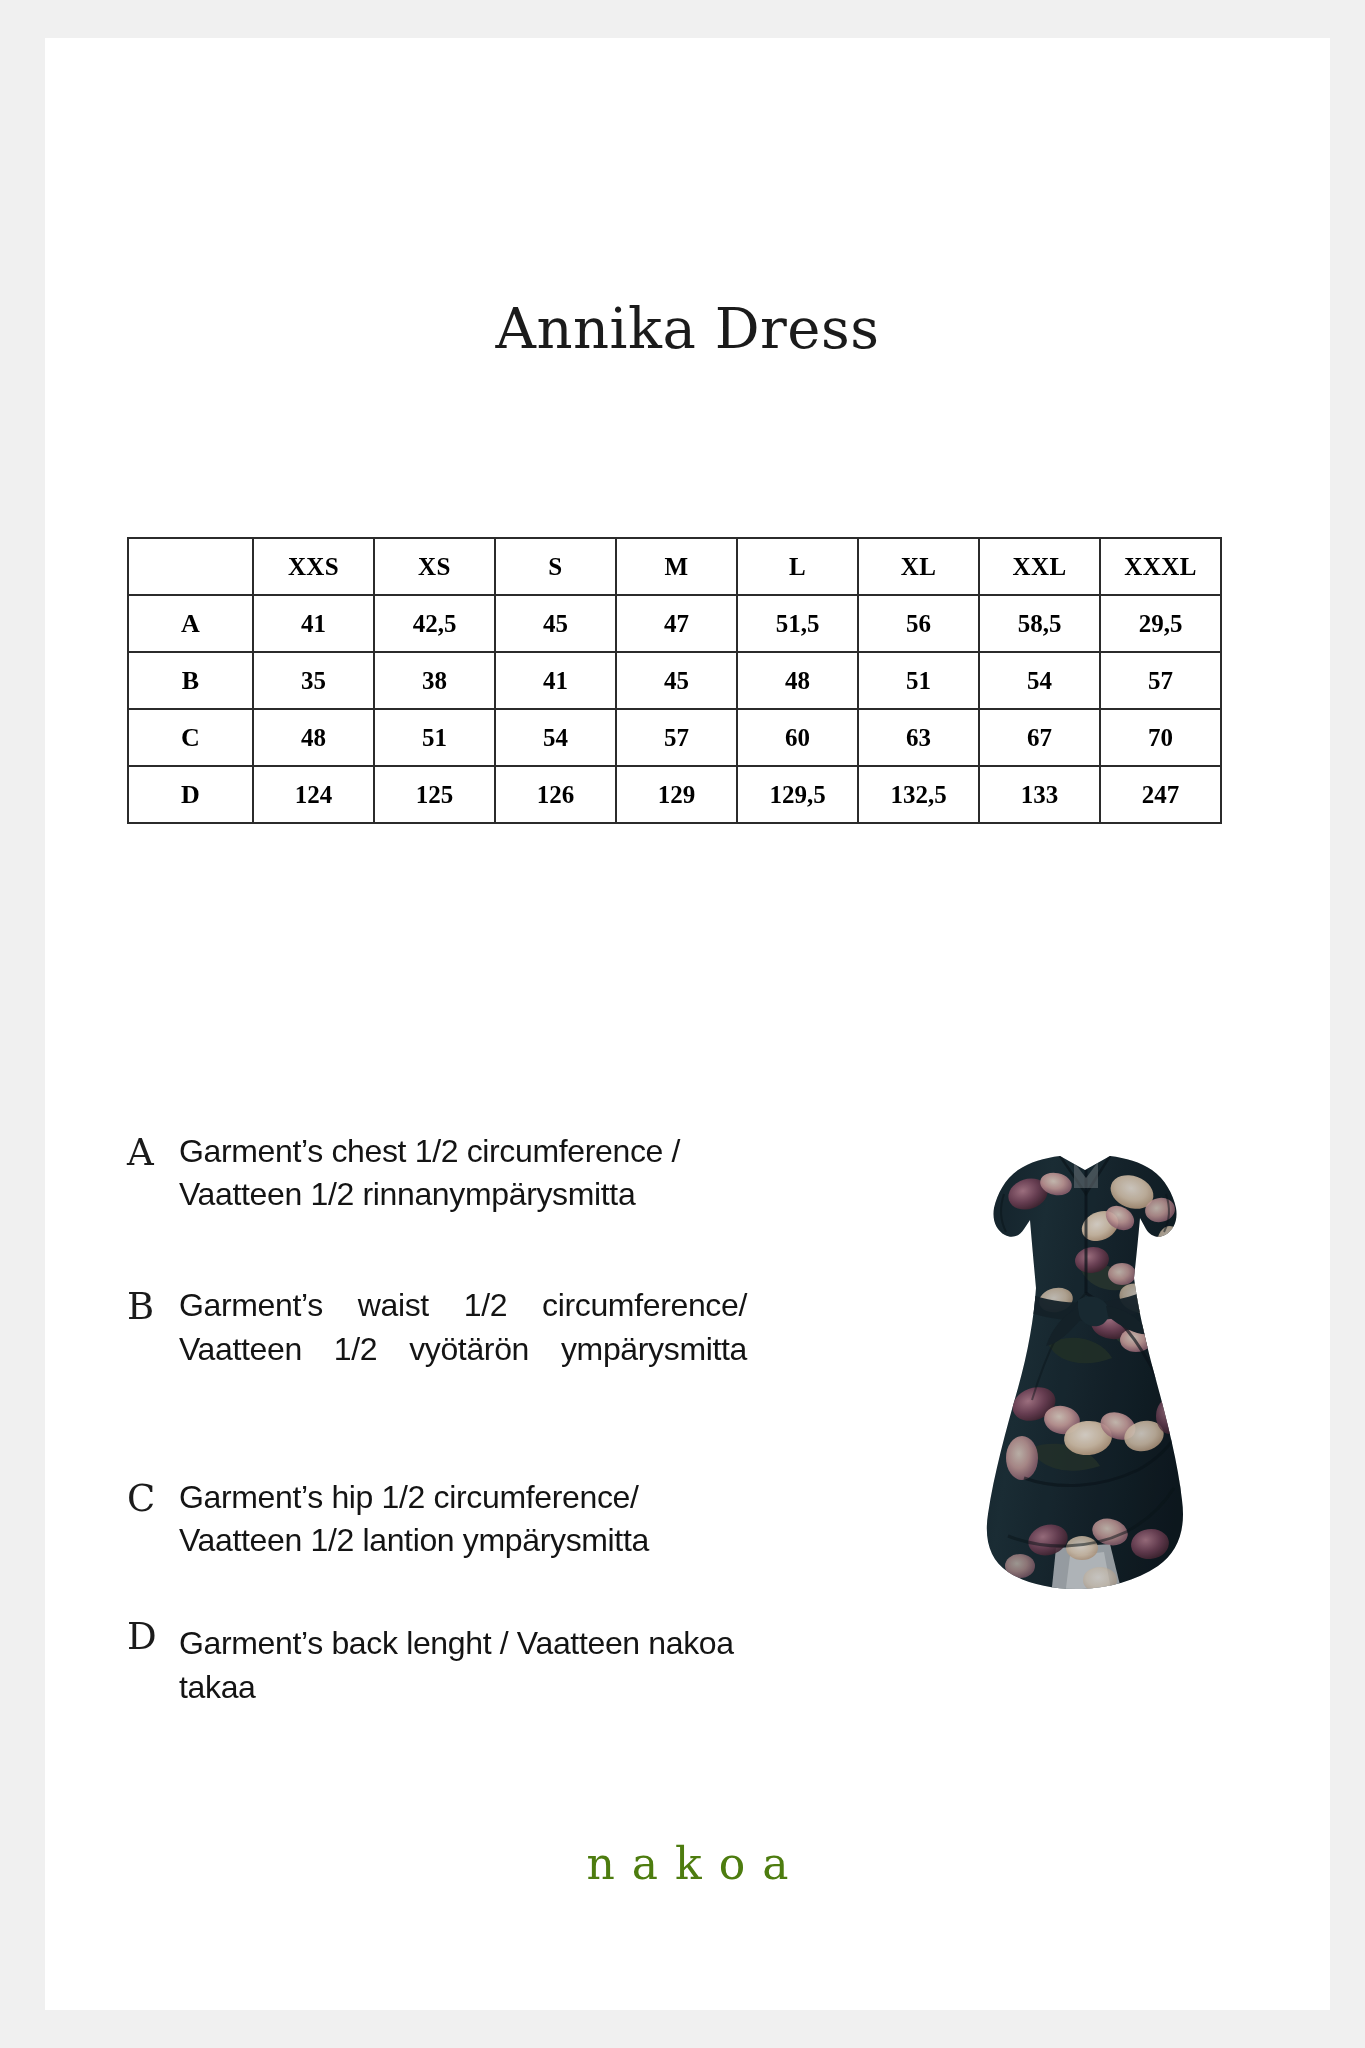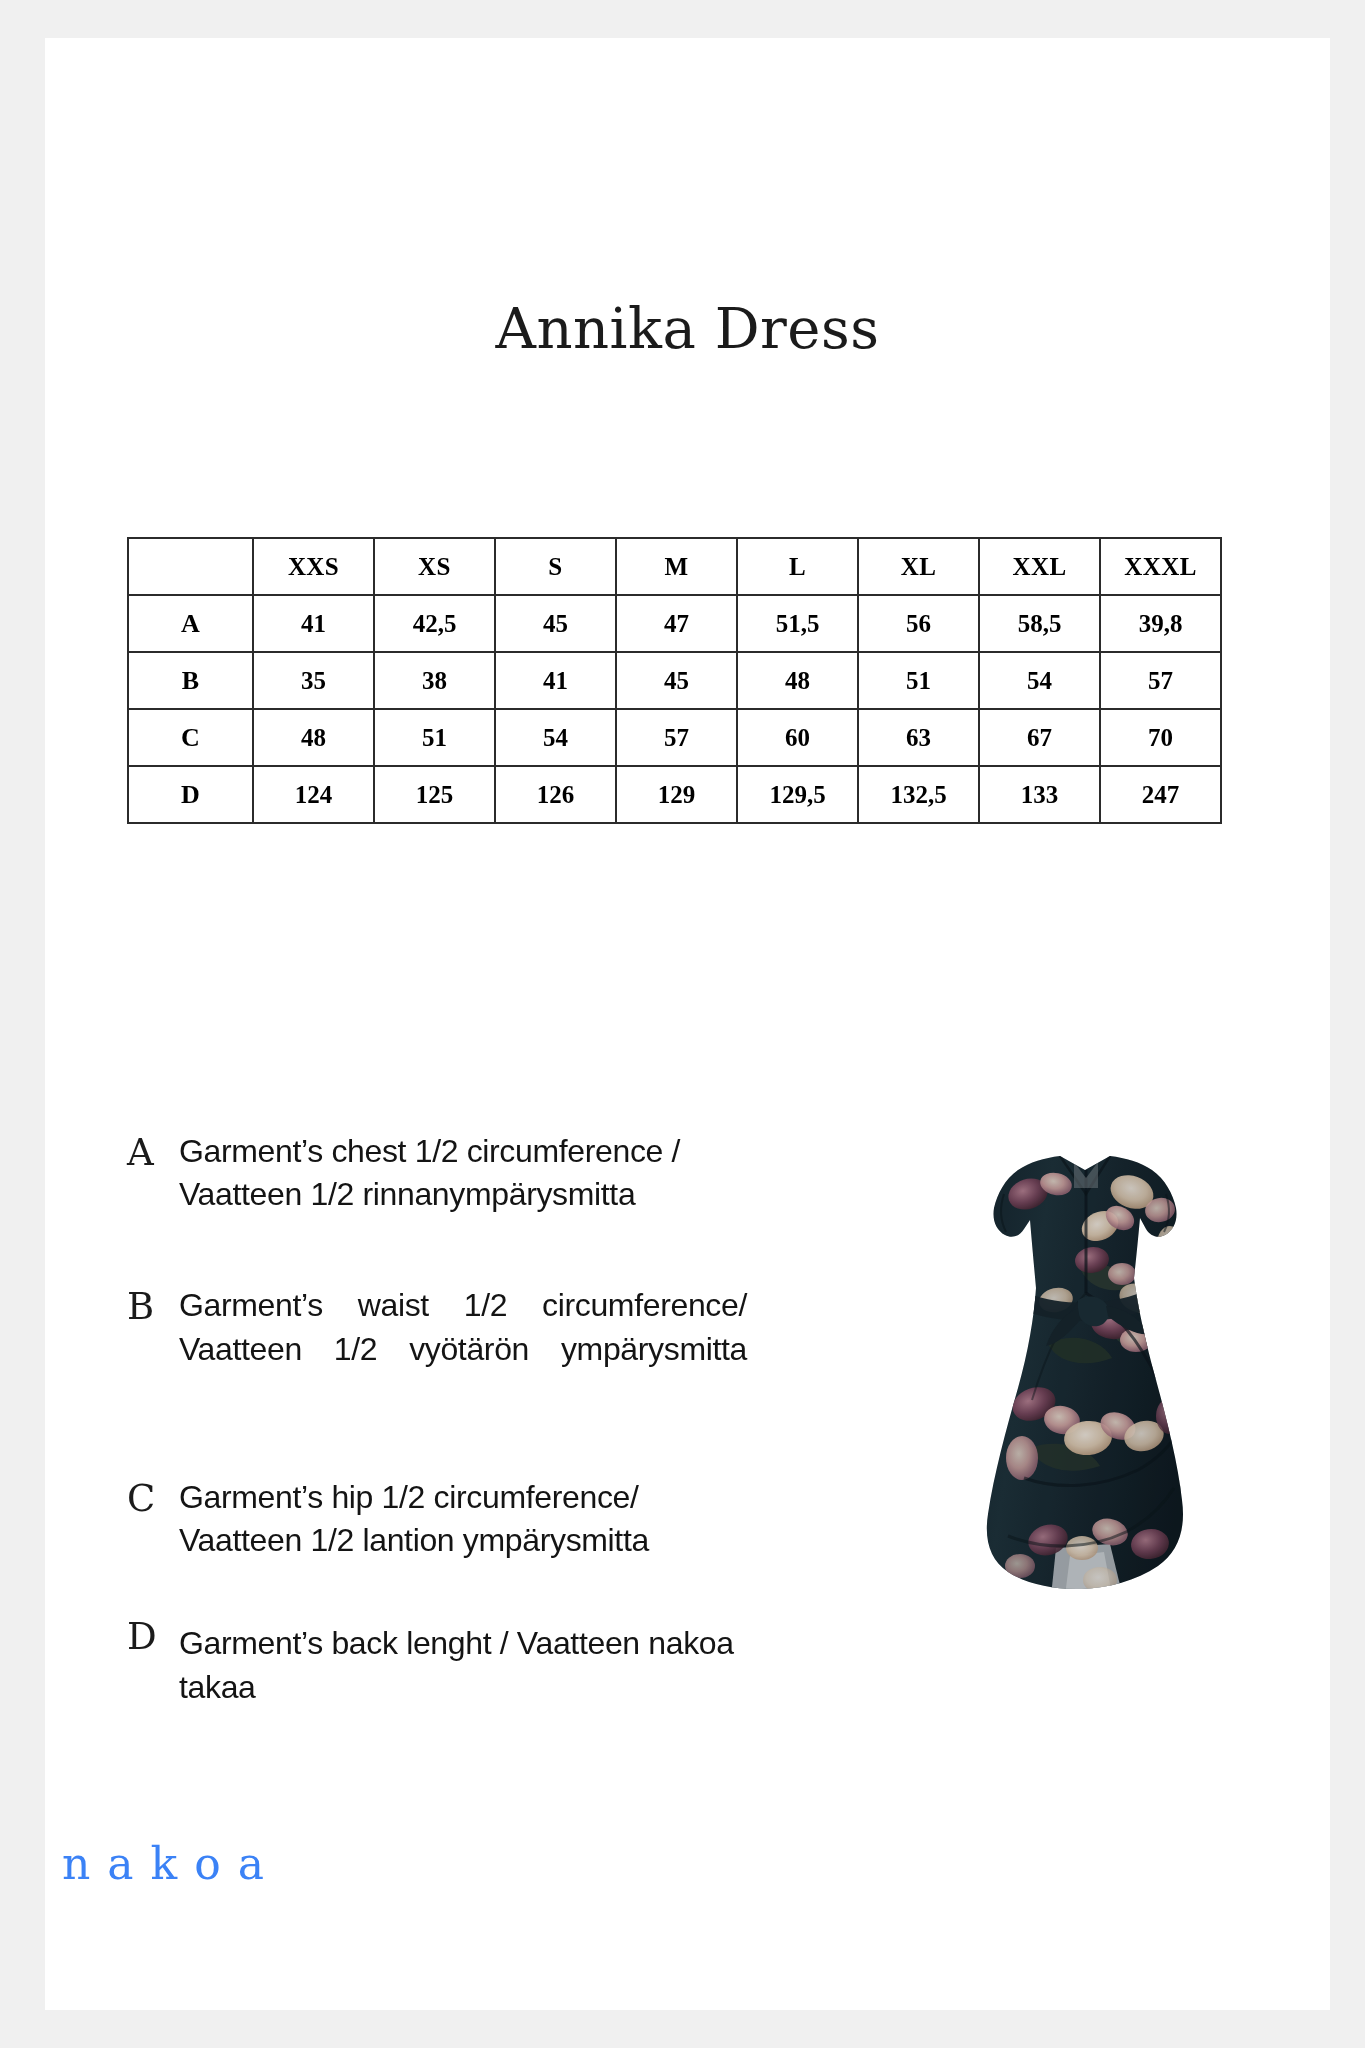--- a/index.html
+++ b/index.html
@@ -112,25 +112,26 @@
     left:915px;top:1110px;
     width:250px;height:490px;
   }
   .dress-figure svg{display:block;width:250px;height:490px;}
 
   
   .logo{
     position:absolute;
     left:0;top:1800px;
     width:1285px;
+    text-align:center;
     font-family:"DejaVu Serif", serif;
     font-size:44px;
     letter-spacing:17px;
     text-indent:17px;
-    color:#3b82f6;
+    color:#4d7c0f;
     font-weight:400;
   }
 </style>
 </head>
 <body>
 
 <div class="page">
 
   <div class="title">Annika Dress</div>
 
@@ -163,21 +164,21 @@
       <tbody>
         <tr>
           <td class="rowhead">A</td>
           <td>41</td>
           <td>42,5</td>
           <td>45</td>
           <td>47</td>
           <td>51,5</td>
           <td>56</td>
           <td>58,5</td>
-          <td>39,8</td>
+          <td>29,5</td>
         </tr>
         <tr>
           <td class="rowhead">B</td>
           <td>35</td>
           <td>38</td>
           <td>41</td>
           <td>45</td>
           <td>48</td>
           <td>51</td>
           <td>54</td>

